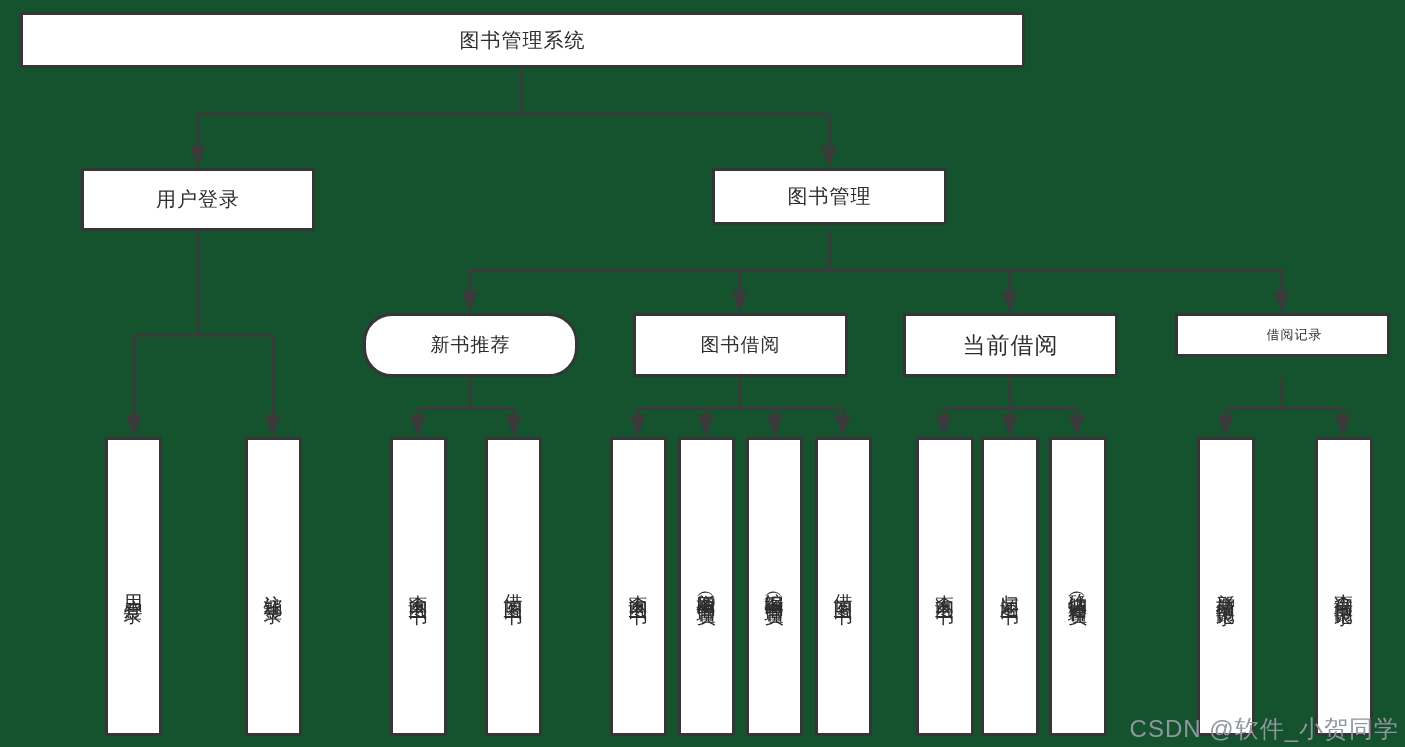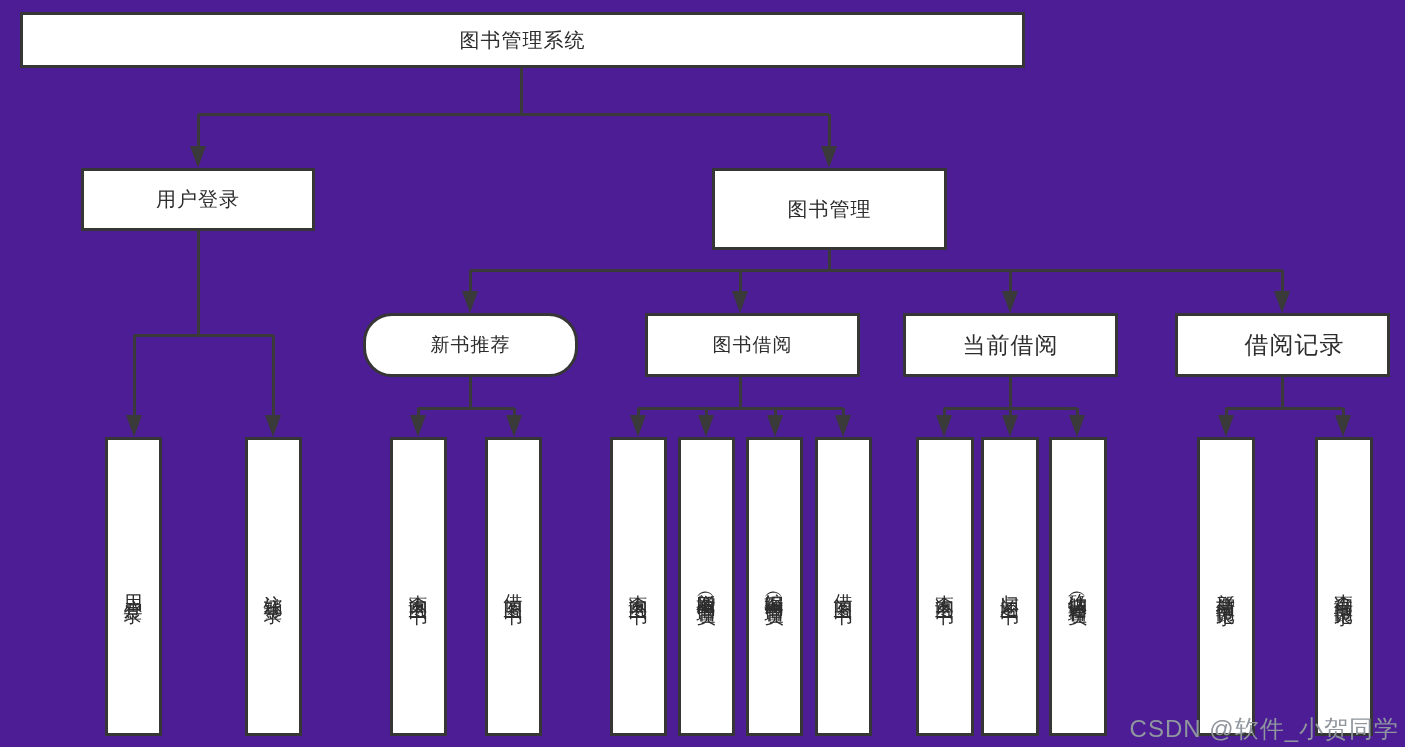--- a/index.html
+++ b/index.html
@@ -1,21 +1,21 @@
 <!DOCTYPE html>
 <html><head>
 <meta charset="utf-8">
 <style>
   html, body { margin: 0; padding: 0; background: #ffffff; }
   body { font-family: "Liberation Sans", "DejaVu Sans", sans-serif; }
   #stage {
     position: relative;
     width: 1405px;
     height: 747px;
-    background: #4c1d95;
+    background: #14532d;
     overflow: hidden;
   }
   #connectors {
     position: absolute;
     left: 0; top: 0;
     width: 1405px; height: 747px;
     pointer-events: none;
   }
   .node {
     position: absolute;
@@ -125,26 +125,26 @@
       <polygon points="1002,415 1018,415 1010,437"></polygon>
       <polygon points="1069,415 1085,415 1077,437"></polygon>
       <polygon points="1218,415 1234,415 1226,437"></polygon>
       <polygon points="1335,415 1351,415 1343,437"></polygon>
     </g>
   </svg>
 
   <div class="node" style="left:20px; top:12px; width:1005px; height:56px;">图书管理系统</div>
 
   <div class="node" style="left:81px; top:168px; width:234px; height:63px;">用户登录</div>
-  <div class="node" style="left:712px; top:168px; width:235px; height:82px;">图书管理</div>
+  <div class="node" style="left:712px; top:168px; width:235px; height:57px;">图书管理</div>
 
   <div class="node" style="left:363px; top:313px; width:215px; height:64px; font-size:19px;border-radius:29px;">新书推荐</div>
-  <div class="node" style="left:633px; top:313px; width:215px; height:64px; font-size:19px;margin-left:12px;">图书借阅</div>
+  <div class="node" style="left:633px; top:313px; width:215px; height:64px; font-size:19px;">图书借阅</div>
   <div class="node" style="left:903px; top:313px; width:215px; height:64px; font-size:23px;">当前借阅</div>
-  <div class="node" style="left:1175px; top:313px; width:215px; height:64px; font-size:24px;padding-left:24px;">借阅记录</div>
+  <div class="node" style="left:1175px; top:313px; width:215px; height:44px; font-size:13px;padding-left:24px;">借阅记录</div>
 
   <div class="leaf" style="left:105px; top:437px; width:57px; height:299px;">用户登录</div>
   <div class="leaf" style="left:245px; top:437px; width:57px; height:299px;">注销登录</div>
 
   <div class="leaf" style="left:390px; top:437px; width:57px; height:299px;">查询图书</div>
   <div class="leaf" style="left:485px; top:437px; width:57px; height:299px;">借阅图书</div>
 
   <div class="leaf" style="left:610px; top:437px; width:57px; height:299px;">查询图书</div>
   <div class="leaf" style="left:678px; top:437px; width:57px; height:299px; letter-spacing:2px;">新增图书（管理员）</div>
   <div class="leaf" style="left:746px; top:437px; width:57px; height:299px; letter-spacing:2px;">编辑图书（管理员）</div>

